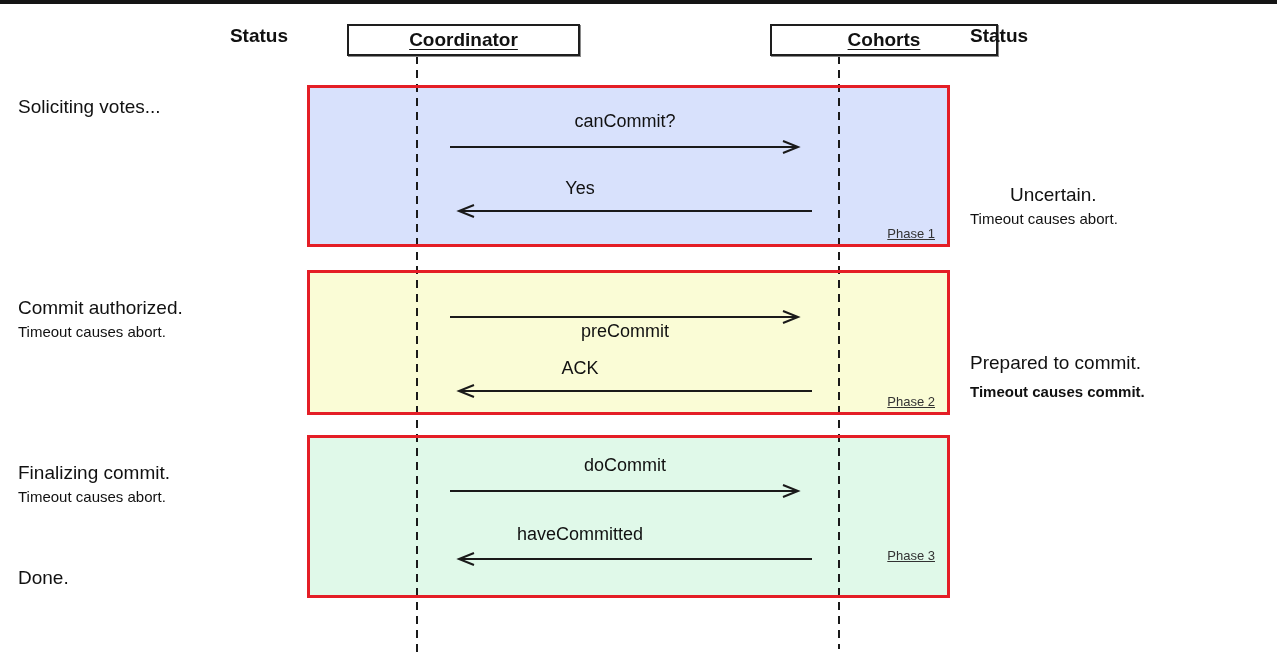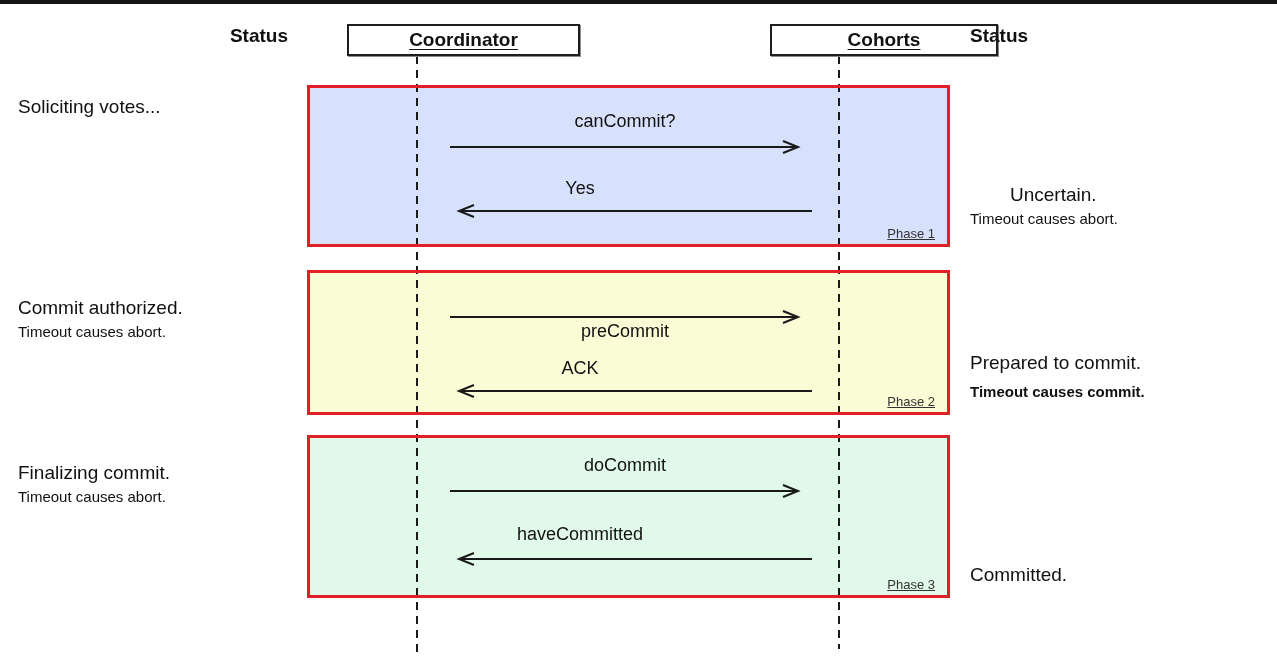--- a/index.html
+++ b/index.html
@@ -152,16 +152,16 @@
   <div class="msg-label fwd-label" style="top:281px;margin-top:40px;">preCommit</div>
   <div class="msg-label ret-label" style="top:358px;">ACK</div>
   <div class="phase-tag" style="top:394px;">Phase 2</div>
   <div class="side-right side-primary" style="top:352px;">Prepared to commit.</div>
   <div class="side-right side-secondary" style="top:383px;font-weight:bold;">Timeout causes commit.</div>
 
   <div class="side-left side-primary" style="top:462px;">Finalizing commit.</div>
   <div class="side-left side-secondary" style="top:488px;">Timeout causes abort.</div>
   <div class="msg-label fwd-label" style="top:455px;">doCommit</div>
   <div class="msg-label ret-label" style="top:524px;">haveCommitted</div>
-  <div class="phase-tag" style="top:577px;">Phase 3</div>
-  <div class="side-right side-primary" style="top:564px;">Committed.</div>
+  <div class="phase-tag" style="top:548px;">Phase 3</div>
+  <div class="side-left side-primary" style="top:567px;">Done.</div>
 
 </div>
 
 </body></html>

